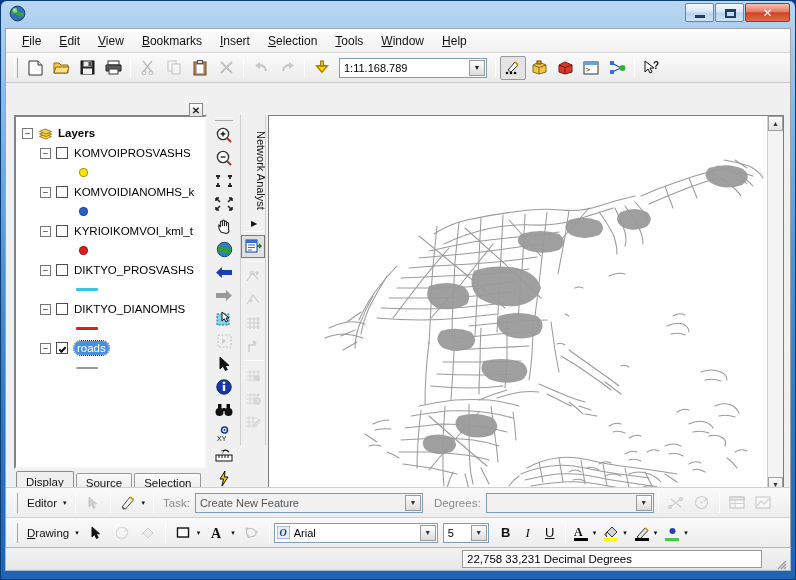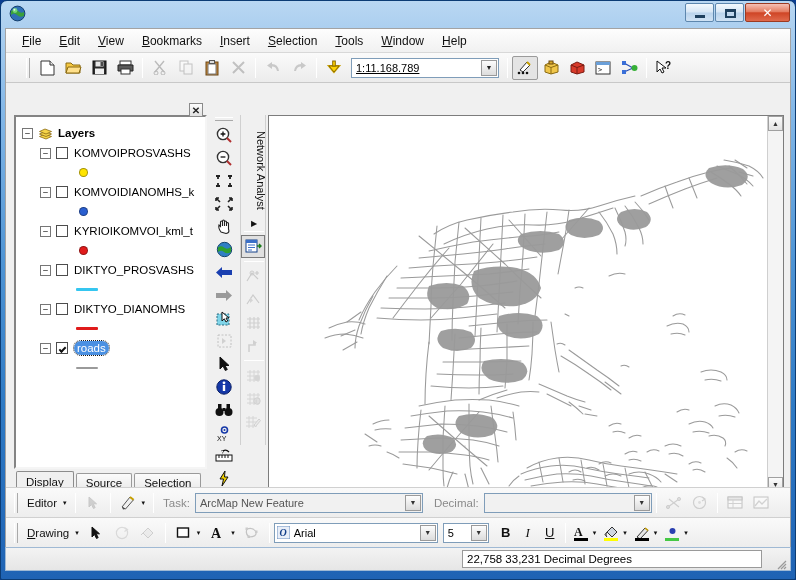--- a/index.html
+++ b/index.html
@@ -59,21 +59,21 @@
   .menu-item{
     font-size:12px; color:#111; padding:3px 8px 3px 8px; cursor:default; white-space:nowrap;
   }
   .menu-item u{ text-decoration:underline; }
 
   
   .stdbar{
     position:absolute; left:0; top:24px; width:784px; height:30px;
     background:linear-gradient(180deg,#fafafa,#ececec);
     border-bottom:1px solid #c8c8c8;
-    display:flex; align-items:center; padding-left:16px;text-decoration:underline;
+    display:flex; align-items:center; padding-left:4px;
   }
   .grip{ width:4px; height:20px; border-left:1px solid #fff; border-right:1px solid #a9a9a9; margin:0 4px; }
   .tb-btn{
     width:26px; height:24px; display:flex; align-items:center; justify-content:center;
     cursor:default; border:1px solid transparent; border-radius:2px; position:relative;
   }
   .tb-sep{ width:1px; height:20px; background:#bdbdbd; margin:0 4px; border-right:1px solid #fff;}
   .scale-combo{
     width:148px; height:20px; background:#fff; border:1px solid #7f9db9;
     display:flex; align-items:center; margin:0 4px; position:relative;
@@ -888,24 +888,24 @@
         <svg width="16" height="15">
             <path d="M2 12 L10 2 L13.5 4.8 L5.5 14 Z" fill="#f0f0f0" stroke="#555"></path>
             <path d="M10 2 L13.5 4.8" stroke="#c8a000" stroke-width="2"></path>
             <path d="M2 12 L5.5 14 L3 14.5 Z" fill="#444"></path>
           </svg>
       </div>
       <div class="tb-caret">▾</div>
       <div class="tb-sep"></div>
       <div class="tb-text dim">Task:</div>
       <div class="combo dis" style="width:228px;">
-        <span class="ctext">ArcMap New Feature</span>
+        <span class="ctext">Create New Feature</span>
         <div class="carrow">▼</div>
       </div>
-      <div class="tb-text dim" style="margin-left:6px">Decimal:</div>
+      <div class="tb-text dim" style="margin-left:6px">Degrees:</div>
       <div class="combo dis" style="width:168px;">
         <span class="ctext"></span>
         <div class="carrow">▼</div>
       </div>
       <div class="tb-sep"></div>
       <div class="tb-btn" style="opacity:.4">
         <svg width="16" height="14">
             <path d="M2 11 L13 3 M3 3 L13 11" stroke="#999" stroke-width="1.2"></path>
             <circle cx="2" cy="11" r="1.6" fill="#bbb" stroke="#999"></circle>
             <circle cx="13" cy="3" r="1.6" fill="#bbb" stroke="#999"></circle>

